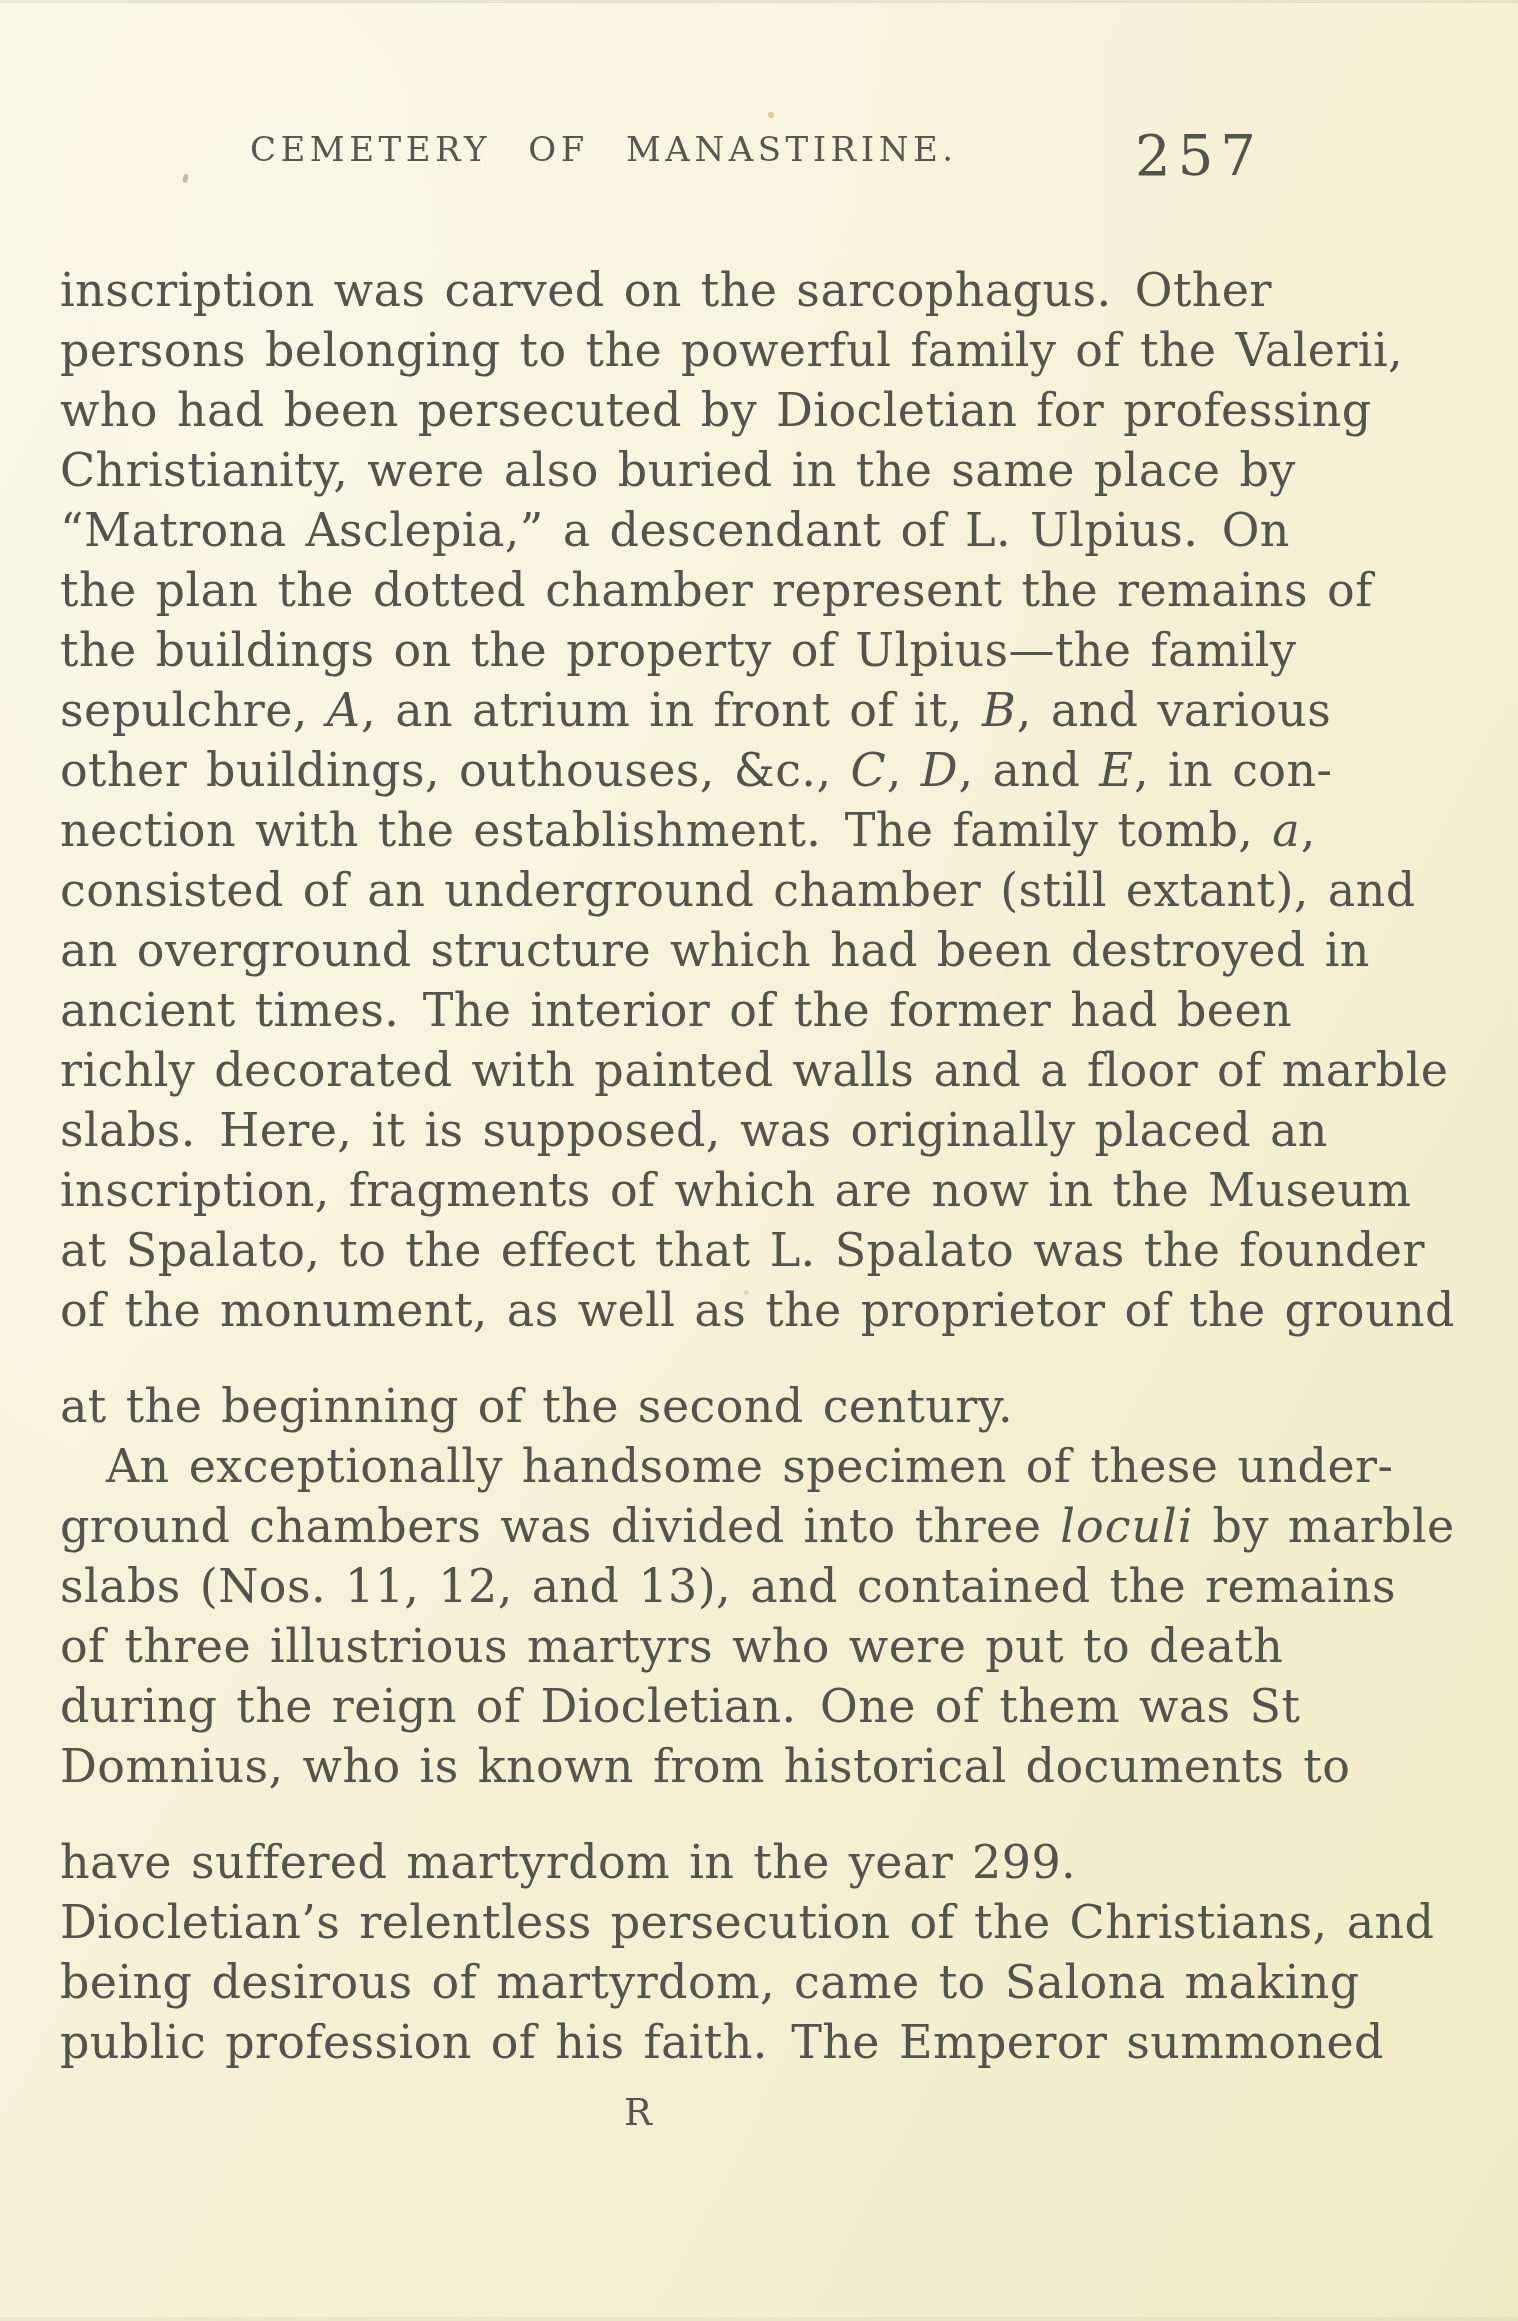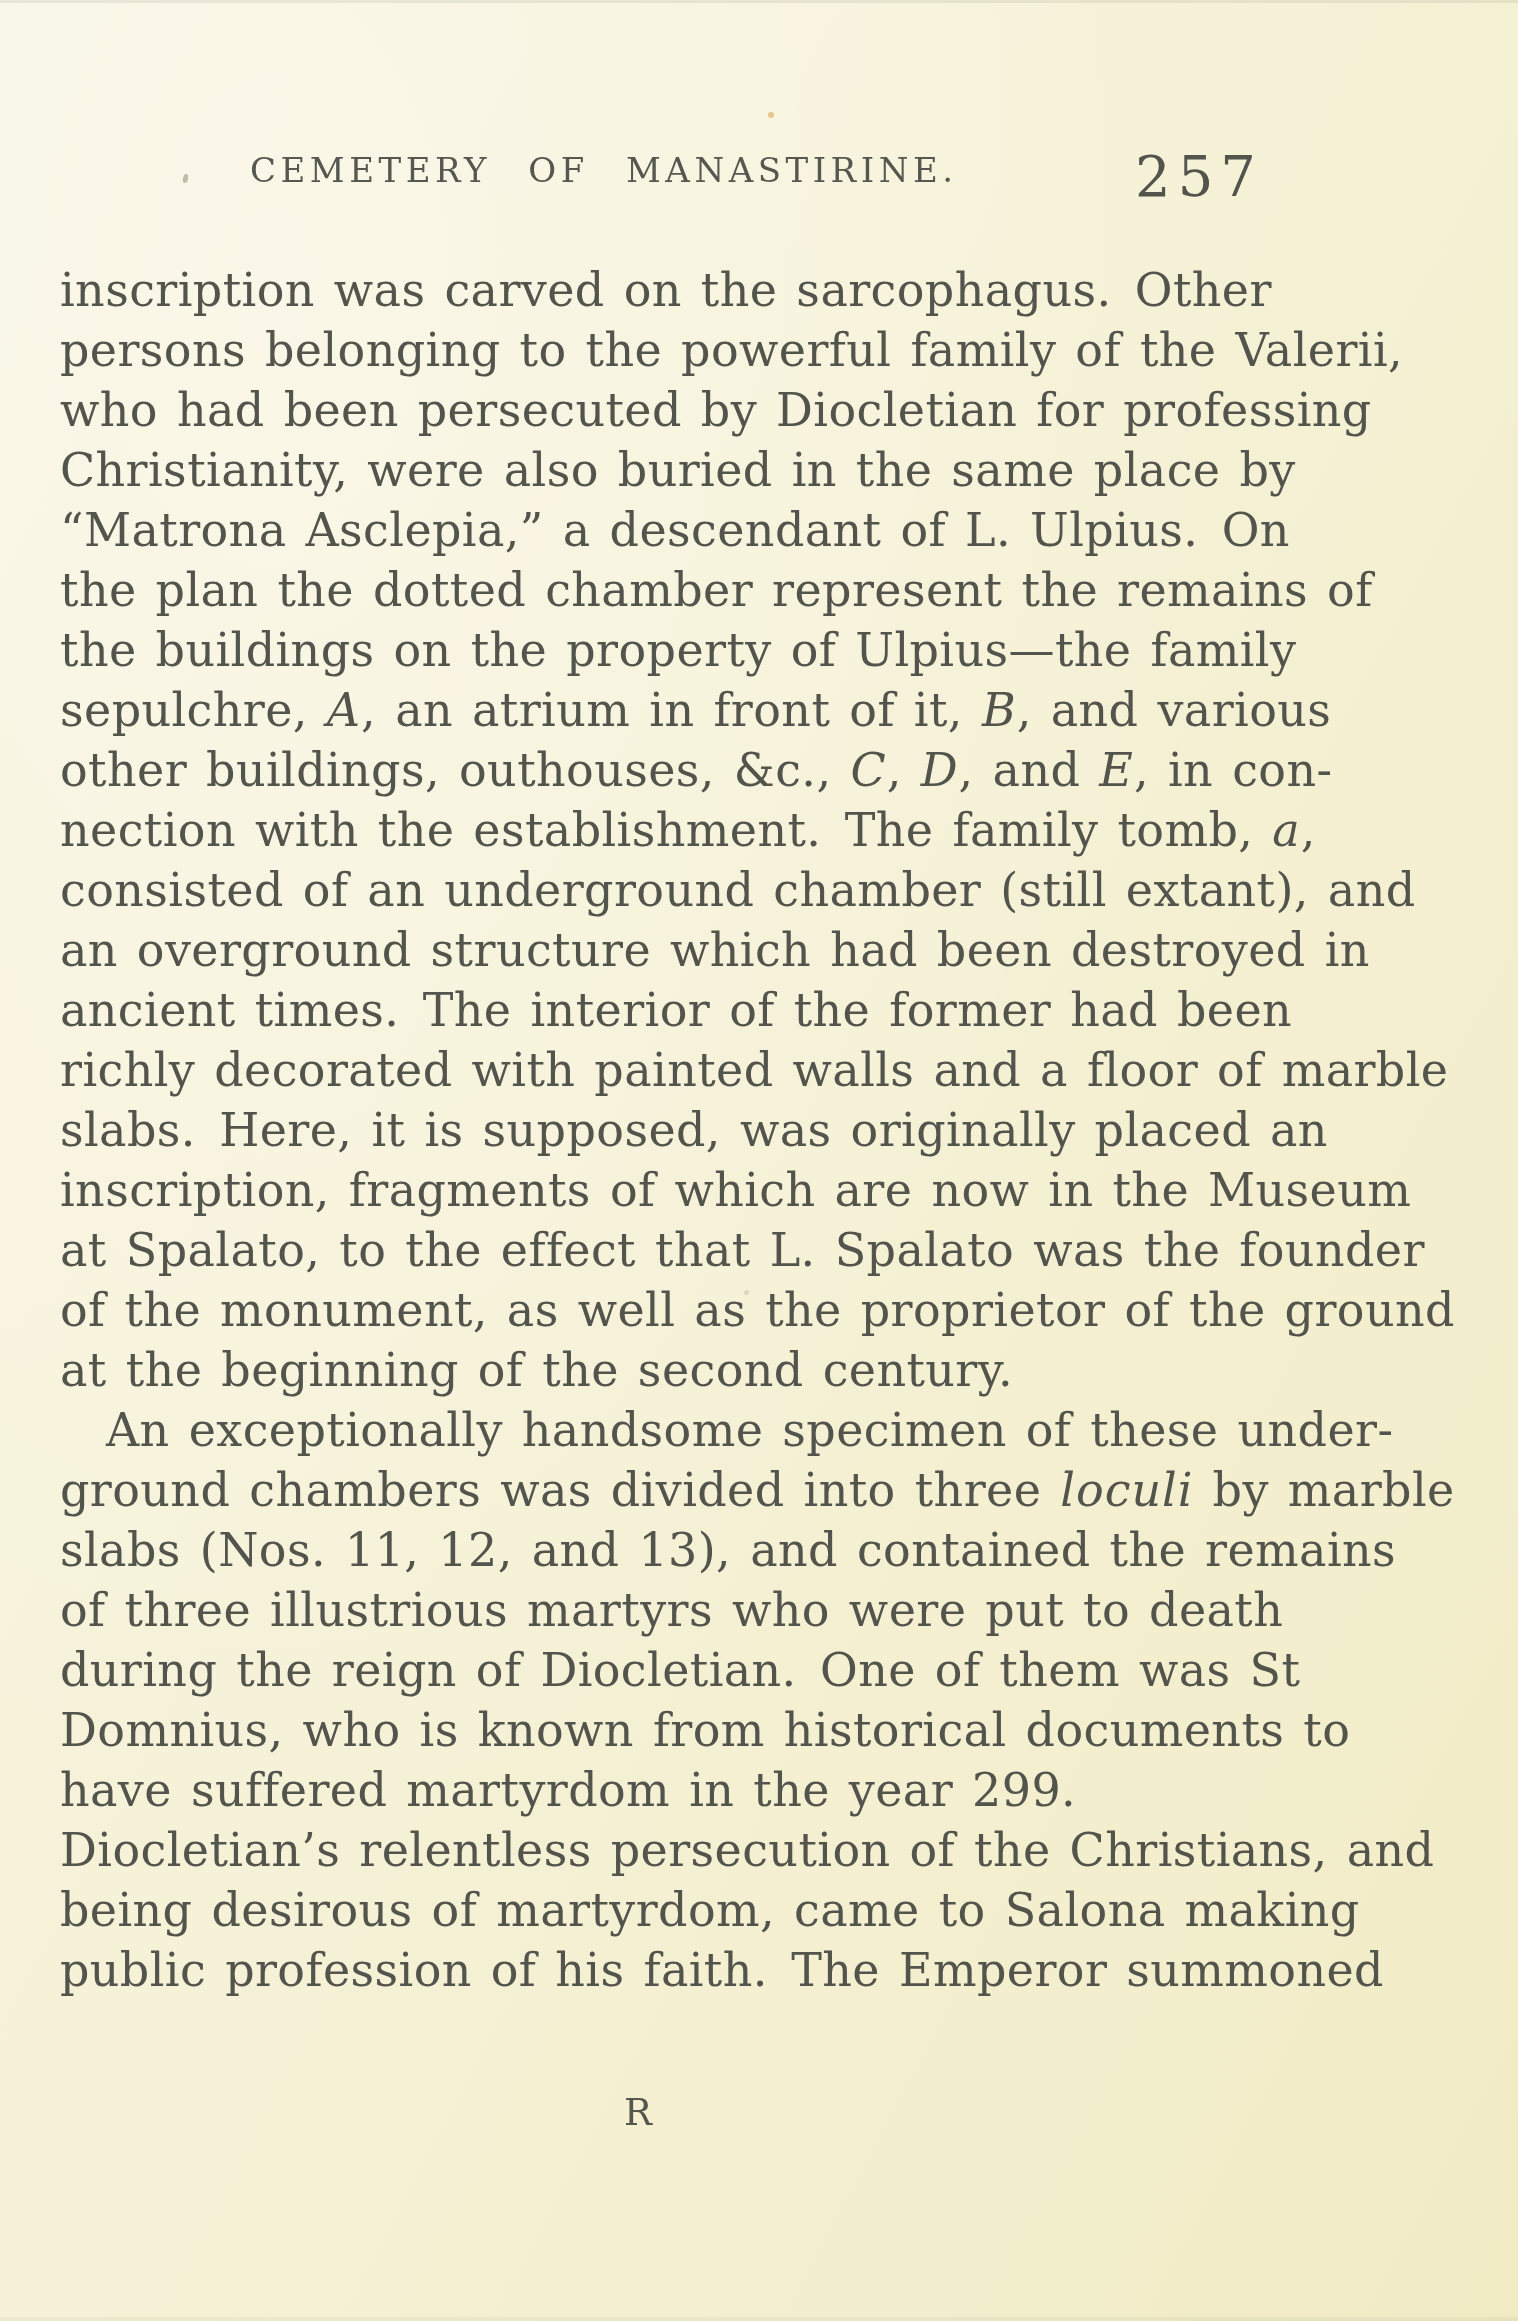--- a/index.html
+++ b/index.html
@@ -23,21 +23,21 @@
   }
   .page::after {
     content: "";
     position: absolute; left: 0; bottom: 0; right: 0; height: 4px;
     background: rgba(120,110,80,0.07);
   }
 
   
   .header {
     position: absolute;
-    left: 60px; top: 144px; width: 1205px; height: 64px;
+    left: 60px; top: 123px; width: 1205px; height: 64px;
   }
   .running-title {
     position: absolute;
     left: 190px; top: 6px;
     font-size: 34px;
     letter-spacing: 4.5px;
     word-spacing: 22px;
     color: #56574f;
     white-space: nowrap;
   }
@@ -59,21 +59,21 @@
     word-spacing: 4px;
     color: #53544c;
   }
   .bl {
     height: 60px;
     text-align: justify;
     text-align-last: justify;
     white-space: nowrap;
   }
   .bl i { letter-spacing: 1px; }
-  .bl.rag { text-align: left; text-align-last: left; }
+  .bl.rag { text-align: left; text-align-last: left; margin-top: 36px; }
   .bl.indent { padding-left: 46px; }
 
   
   .signature {
     position: absolute;
     left: 608px; top: 2088px;
     width: 60px;
     font-size: 37px;
     line-height: 50px;
     text-align: center;

